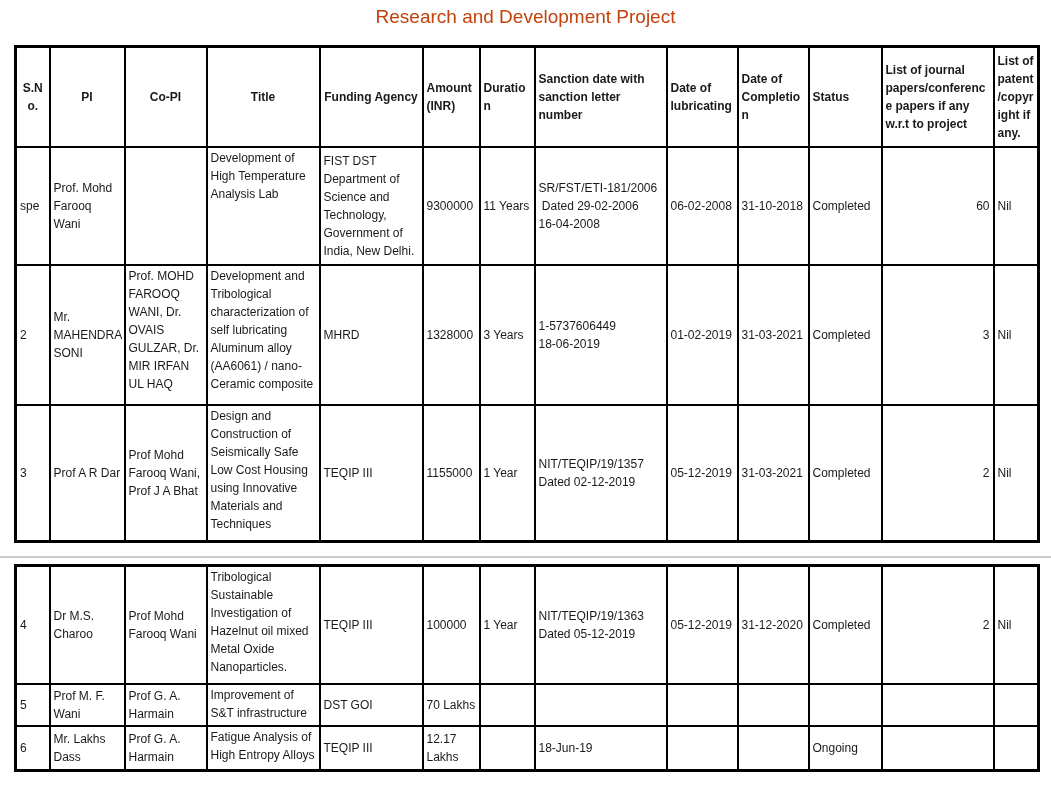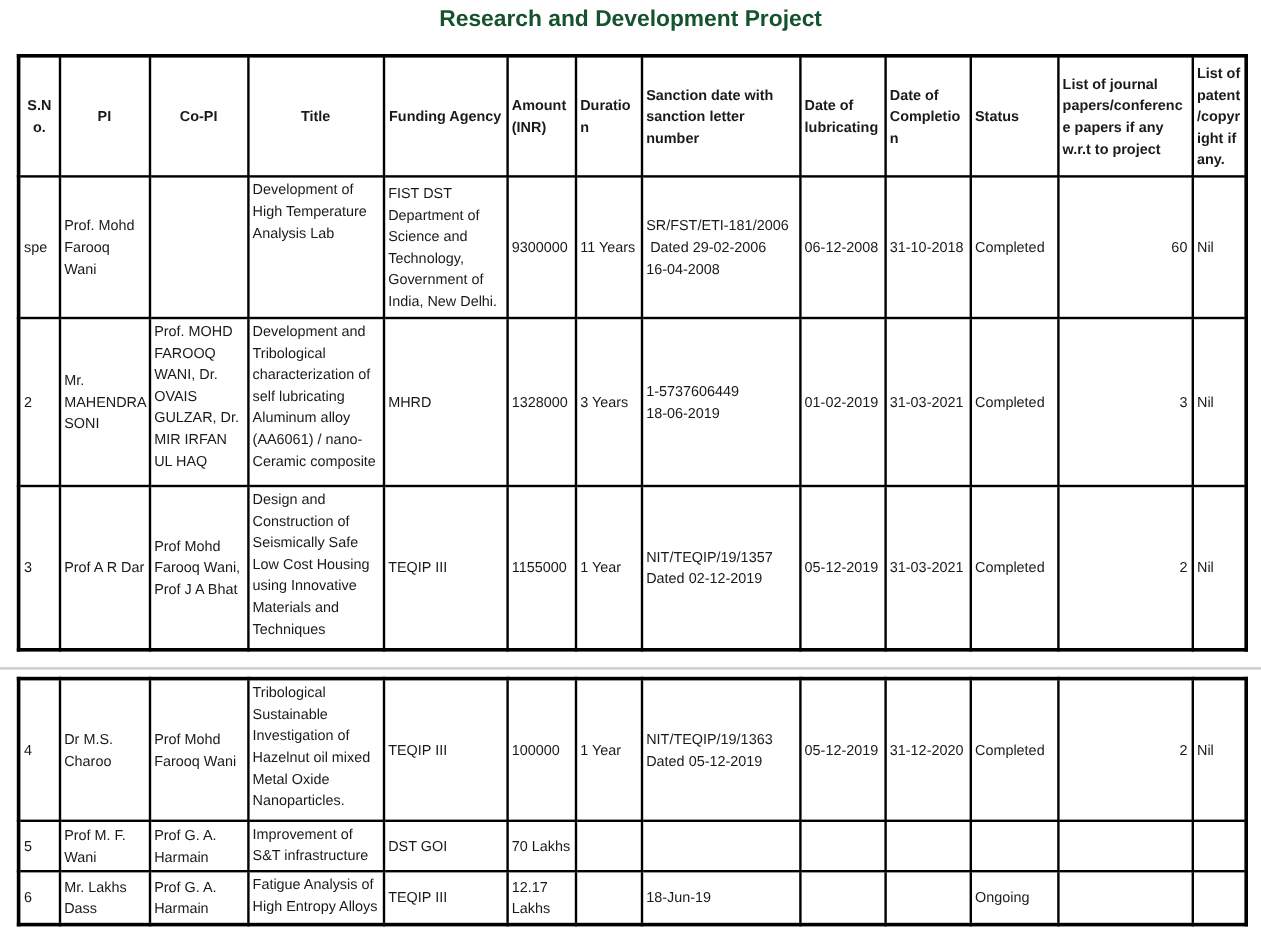--- a/index.html
+++ b/index.html
@@ -12,22 +12,22 @@
     color: #1a1a1a;
     overflow: hidden;
   }
   .page-title {
     position: absolute;
     top: 6px;
     left: 0;
     width: 100%;
     text-align: center;
     font-size: 19px;
-    font-weight: bold;
-    color: #14532d;
+    font-weight: normal;
+    color: #c2410c;
   }
   table.rd {
     position: absolute;
     left: 14px;
     border-collapse: collapse;
     table-layout: fixed;
     width: 1023px;
     border: 3px solid #000;
     font-size: 12px;
     line-height: 18px;
@@ -124,21 +124,21 @@
       <td>spe</td>
       <td>Prof. Mohd Farooq Wani</td>
       <td></td>
       <td class="top">Development of High Temperature Analysis Lab</td>
       <td>FIST DST Department of Science and Technology, Government of India, New Delhi.</td>
       <td>9300000</td>
       <td>11 Years</td>
       <td class="pre">SR/FST/ETI-181/2006
  Dated 29-02-2006
 16-04-2008</td>
-      <td>06-12-2008</td>
+      <td>06-02-2008</td>
       <td>31-10-2018</td>
       <td>Completed</td>
       <td class="center">60</td>
       <td>Nil</td>
     </tr>
     <tr class="r1">
       <td>2</td>
       <td>Mr. MAHENDRA SONI</td>
       <td class="top">Prof. MOHD FAROOQ WANI, Dr. OVAIS GULZAR, Dr. MIR IRFAN UL HAQ</td>
       <td class="top">Development and Tribological characterization of self lubricating Aluminum alloy (AA6061) / nano-Ceramic composite</td>

